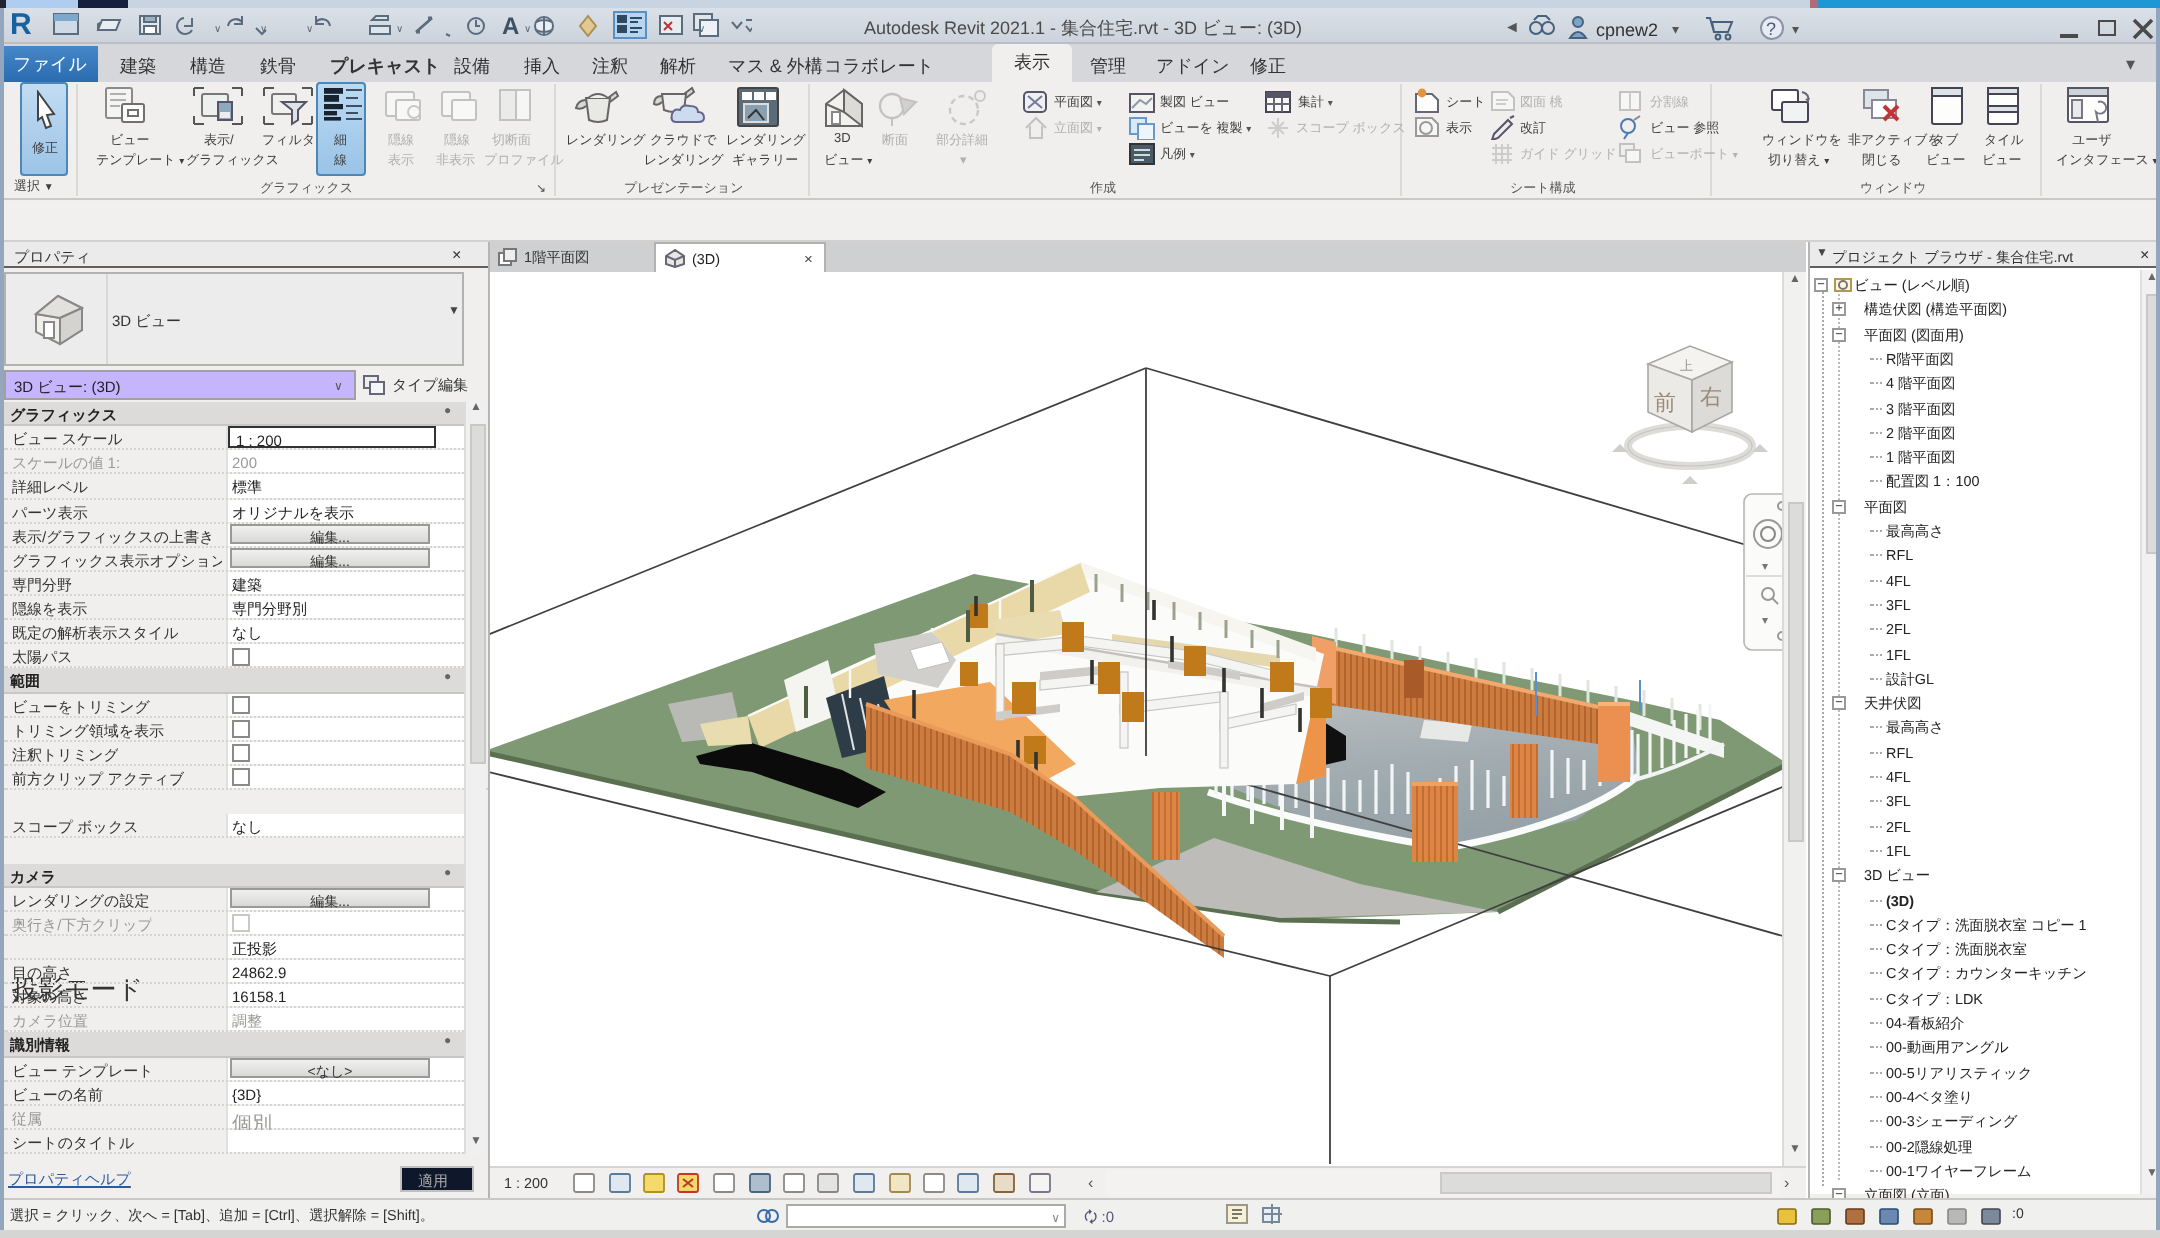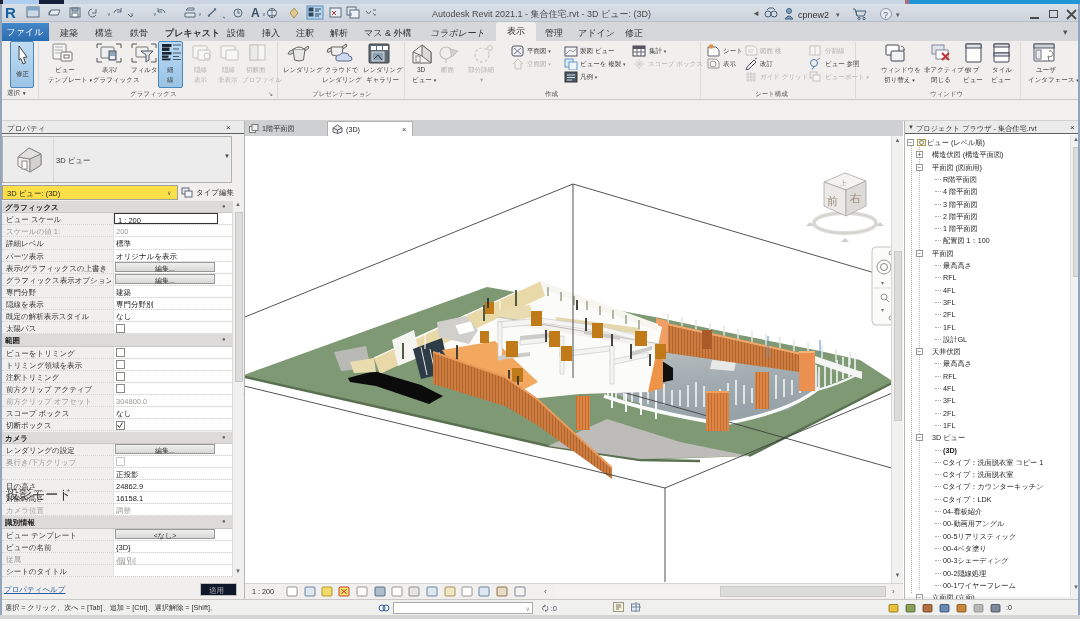--- a/index.html
+++ b/index.html
@@ -93,21 +93,21 @@
   <div class="abs" style="left:1px;top:1px;width:48px;height:18px;background:linear-gradient(#4587c8,#2a6cb0);color:#fff;text-align:center;line-height:18px;">ファイル</div>
   <div class="abs txt" style="left:60px;top:5px;">建築</div>
   <div class="abs txt" style="left:95px;top:5px;">構造</div>
   <div class="abs txt" style="left:130px;top:5px;">鉄骨</div>
   <div class="abs txt" style="left:165px;top:5px;font-weight:bold;">プレキャスト</div>
   <div class="abs txt" style="left:227px;top:5px;">設備</div>
   <div class="abs txt" style="left:262px;top:5px;">挿入</div>
   <div class="abs txt" style="left:296px;top:5px;">注釈</div>
   <div class="abs txt" style="left:330px;top:5px;">解析</div>
   <div class="abs txt" style="left:364px;top:5px;">マス &amp; 外構</div>
-  <div class="abs txt" style="left:430px;top:5px;font-style:italic;">コラボレート</div>
+  <div class="abs txt" style="left:412px;top:5px;">コラボレート</div>
   <div class="abs" style="left:496px;top:0px;width:40px;height:19px;background:#f0efed;border-radius:3px 3px 0 0;text-align:center;line-height:19px;">表示</div>
   <div class="abs txt" style="left:545px;top:5px;">管理</div>
   <div class="abs txt" style="left:578px;top:5px;">アドイン</div>
   <div class="abs txt" style="left:625px;top:5px;">修正</div>
   <div class="abs txt" style="left:1063px;top:5px;color:#555;">▾</div>
 </div>
 
 <div id="ribbon" class="abs" style="left:0;top:41px;width:1080px;height:59px;background:#f0efed;border-bottom:1px solid #cbc9c6;font-size:6.5px;color:#3e3e3e;">
   
   <div class="abs" style="left:38px;top:1px;width:1px;height:56px;background:#dbd9d6"></div>
@@ -347,21 +347,21 @@
         <div class="abs" style="left:50px;top:0;width:1px;height:45px;background:#d8d8d6"></div>
         <svg class="abs" style="left:11px;top:9px" width="30" height="28" viewBox="0 0 30 28">
           <path d="M4 11 L15 2 L27 8 L27 19 L16 26 L4 20 Z M15 2 L16 13 M16 13 L16 26 M16 13 L4 11 M16 13 L27 8" fill="#f0efec" stroke="#888" stroke-width="1"></path>
           <path d="M15 2 L27 8 L16 13 L4 11 Z" fill="#e2e1dd" stroke="#888"></path>
           <path d="M16 13 L27 8 L27 19 L16 26 Z" fill="#d4d3cf" stroke="#888"></path>
           <rect x="8" y="15" width="5" height="8" fill="#fff" stroke="#888"></rect>
         </svg>
         <span class="abs txt" style="left:53px;top:19px;font-size:7.5px;color:#333">3D ビュー</span>
         <span class="abs" style="left:221px;top:16px;font-size:6px;color:#444">▼</span>
       </div>
-      <div class="abs" style="left:2px;top:64px;width:176px;height:15px;background:#fde047;border:1px solid #a0a0a0;text-align:right;">
+      <div class="abs" style="left:2px;top:64px;width:176px;height:15px;background:#c4b5fd;border:1px solid #a0a0a0;text-align:right;">
         <span class="abs txt" style="left:4px;top:3px;font-size:7.5px;color:#222">3D ビュー: (3D)</span>
         <span class="abs" style="left:164px;top:3px;font-size:6px;color:#555">∨</span>
       </div>
       <div class="abs" style="left:181px;top:64px;width:59px;height:15px;">
         <svg class="abs" style="left:0px;top:2px" width="13" height="11" viewBox="0 0 13 11">
           <rect x="1" y="1" width="7" height="6" fill="#e8eef4" stroke="#667"></rect>
           <rect x="4" y="4" width="7" height="6" fill="#f4f7fa" stroke="#667"></rect>
         </svg>
         <span class="abs txt" style="left:15px;top:3px;font-size:7.5px;color:#333">タイプ編集</span>
       </div>
@@ -452,37 +452,24 @@
           <rect x="0.5" y="0.5" width="8" height="8" fill="#fff" stroke="#8a8a88"></rect>
         </svg>
       </div>
       <div class="abs" style="left:2px;top:261.9px;width:272px;height:12.13px;border-bottom:1px dotted #d4d4d2;">
         <div class="abs" style="left:111px;top:0;width:119px;height:100%;background:#fff;border-left:1px solid #e0e0de;"></div>
         <span class="abs txt" style="left:4px;top:2px;font-size:7.5px;color:#333;max-width:105px;overflow:hidden">前方クリップ アクティブ</span>
         <svg class="abs" style="left:114px;top:1.5px" width="9" height="9" viewBox="0 0 9 9">
           <rect x="0.5" y="0.5" width="8" height="8" fill="#fff" stroke="#8a8a88"></rect>
         </svg>
       </div>
-      <div class="abs" style="left:2px;top:274.1px;width:230px;height:12.13px;border-bottom:1px dotted #d4d4d2;">
-        <div class="abs" style="left:111px;top:0;width:119px;height:100%;background:#fff;border-left:1px solid #e0e0de;"></div>
-        <span class="abs txt" style="left:4px;top:2px;font-size:7.5px;color:#9a9a98;max-width:105px;overflow:hidden">前方クリップ オフセット</span>
-        <span class="abs txt" style="left:114px;top:2px;font-size:7.5px;color:#9a9a98">304800.0</span>
-      </div>
       <div class="abs" style="left:2px;top:286.2px;width:230px;height:12.13px;border-bottom:1px dotted #d4d4d2;">
         <div class="abs" style="left:111px;top:0;width:119px;height:100%;background:#fff;border-left:1px solid #e0e0de;"></div>
         <span class="abs txt" style="left:4px;top:2px;font-size:7.5px;color:#333;max-width:105px;overflow:hidden">スコープ ボックス</span>
         <span class="abs txt" style="left:114px;top:2px;font-size:7.5px;color:#222">なし</span>
-      </div>
-      <div class="abs" style="left:2px;top:298.3px;width:230px;height:12.13px;border-bottom:1px dotted #d4d4d2;">
-        <div class="abs" style="left:111px;top:0;width:119px;height:100%;background:#fff;border-left:1px solid #e0e0de;"></div>
-        <span class="abs txt" style="left:4px;top:2px;font-size:7.5px;color:#333;max-width:105px;overflow:hidden">切断ボックス</span>
-        <svg class="abs" style="left:114px;top:1.5px" width="9" height="9" viewBox="0 0 9 9">
-          <rect x="0.5" y="0.5" width="8" height="8" fill="#fff" stroke="#8a8a88"></rect>
-          <path d="M1.5 4 l2 2.5 3 -5" stroke="#333" fill="none"></path>
-        </svg>
       </div>
       <div class="abs" style="left:2px;top:310.5px;width:230px;height:12.13px;background:#dcdbd9;border-bottom:1px solid #c8c7c5;">
         <span class="abs txt" style="left:3px;top:2px;font-size:7.5px;font-weight:bold;color:#222">カメラ</span>
         <span class="abs" style="left:220px;top:2px;font-size:6px;color:#666">●</span>
       </div>
       <div class="abs" style="left:2px;top:322.6px;width:230px;height:12.13px;border-bottom:1px dotted #d4d4d2;">
         <div class="abs" style="left:111px;top:0;width:119px;height:100%;background:#fff;border-left:1px solid #e0e0de;"></div>
         <span class="abs txt" style="left:4px;top:2px;font-size:7.5px;color:#333;max-width:105px;overflow:hidden">レンダリングの設定</span>
         <div class="abs" style="left:113px;top:0.5px;width:100px;height:10.1px;background:linear-gradient(#f0f0ee,#d8d8d6);border:1px solid #999;">
           <span class="abs txt" style="left:50%;transform:translateX(-50%);top:1px;font-size:7px;color:#333">編集...</span>

